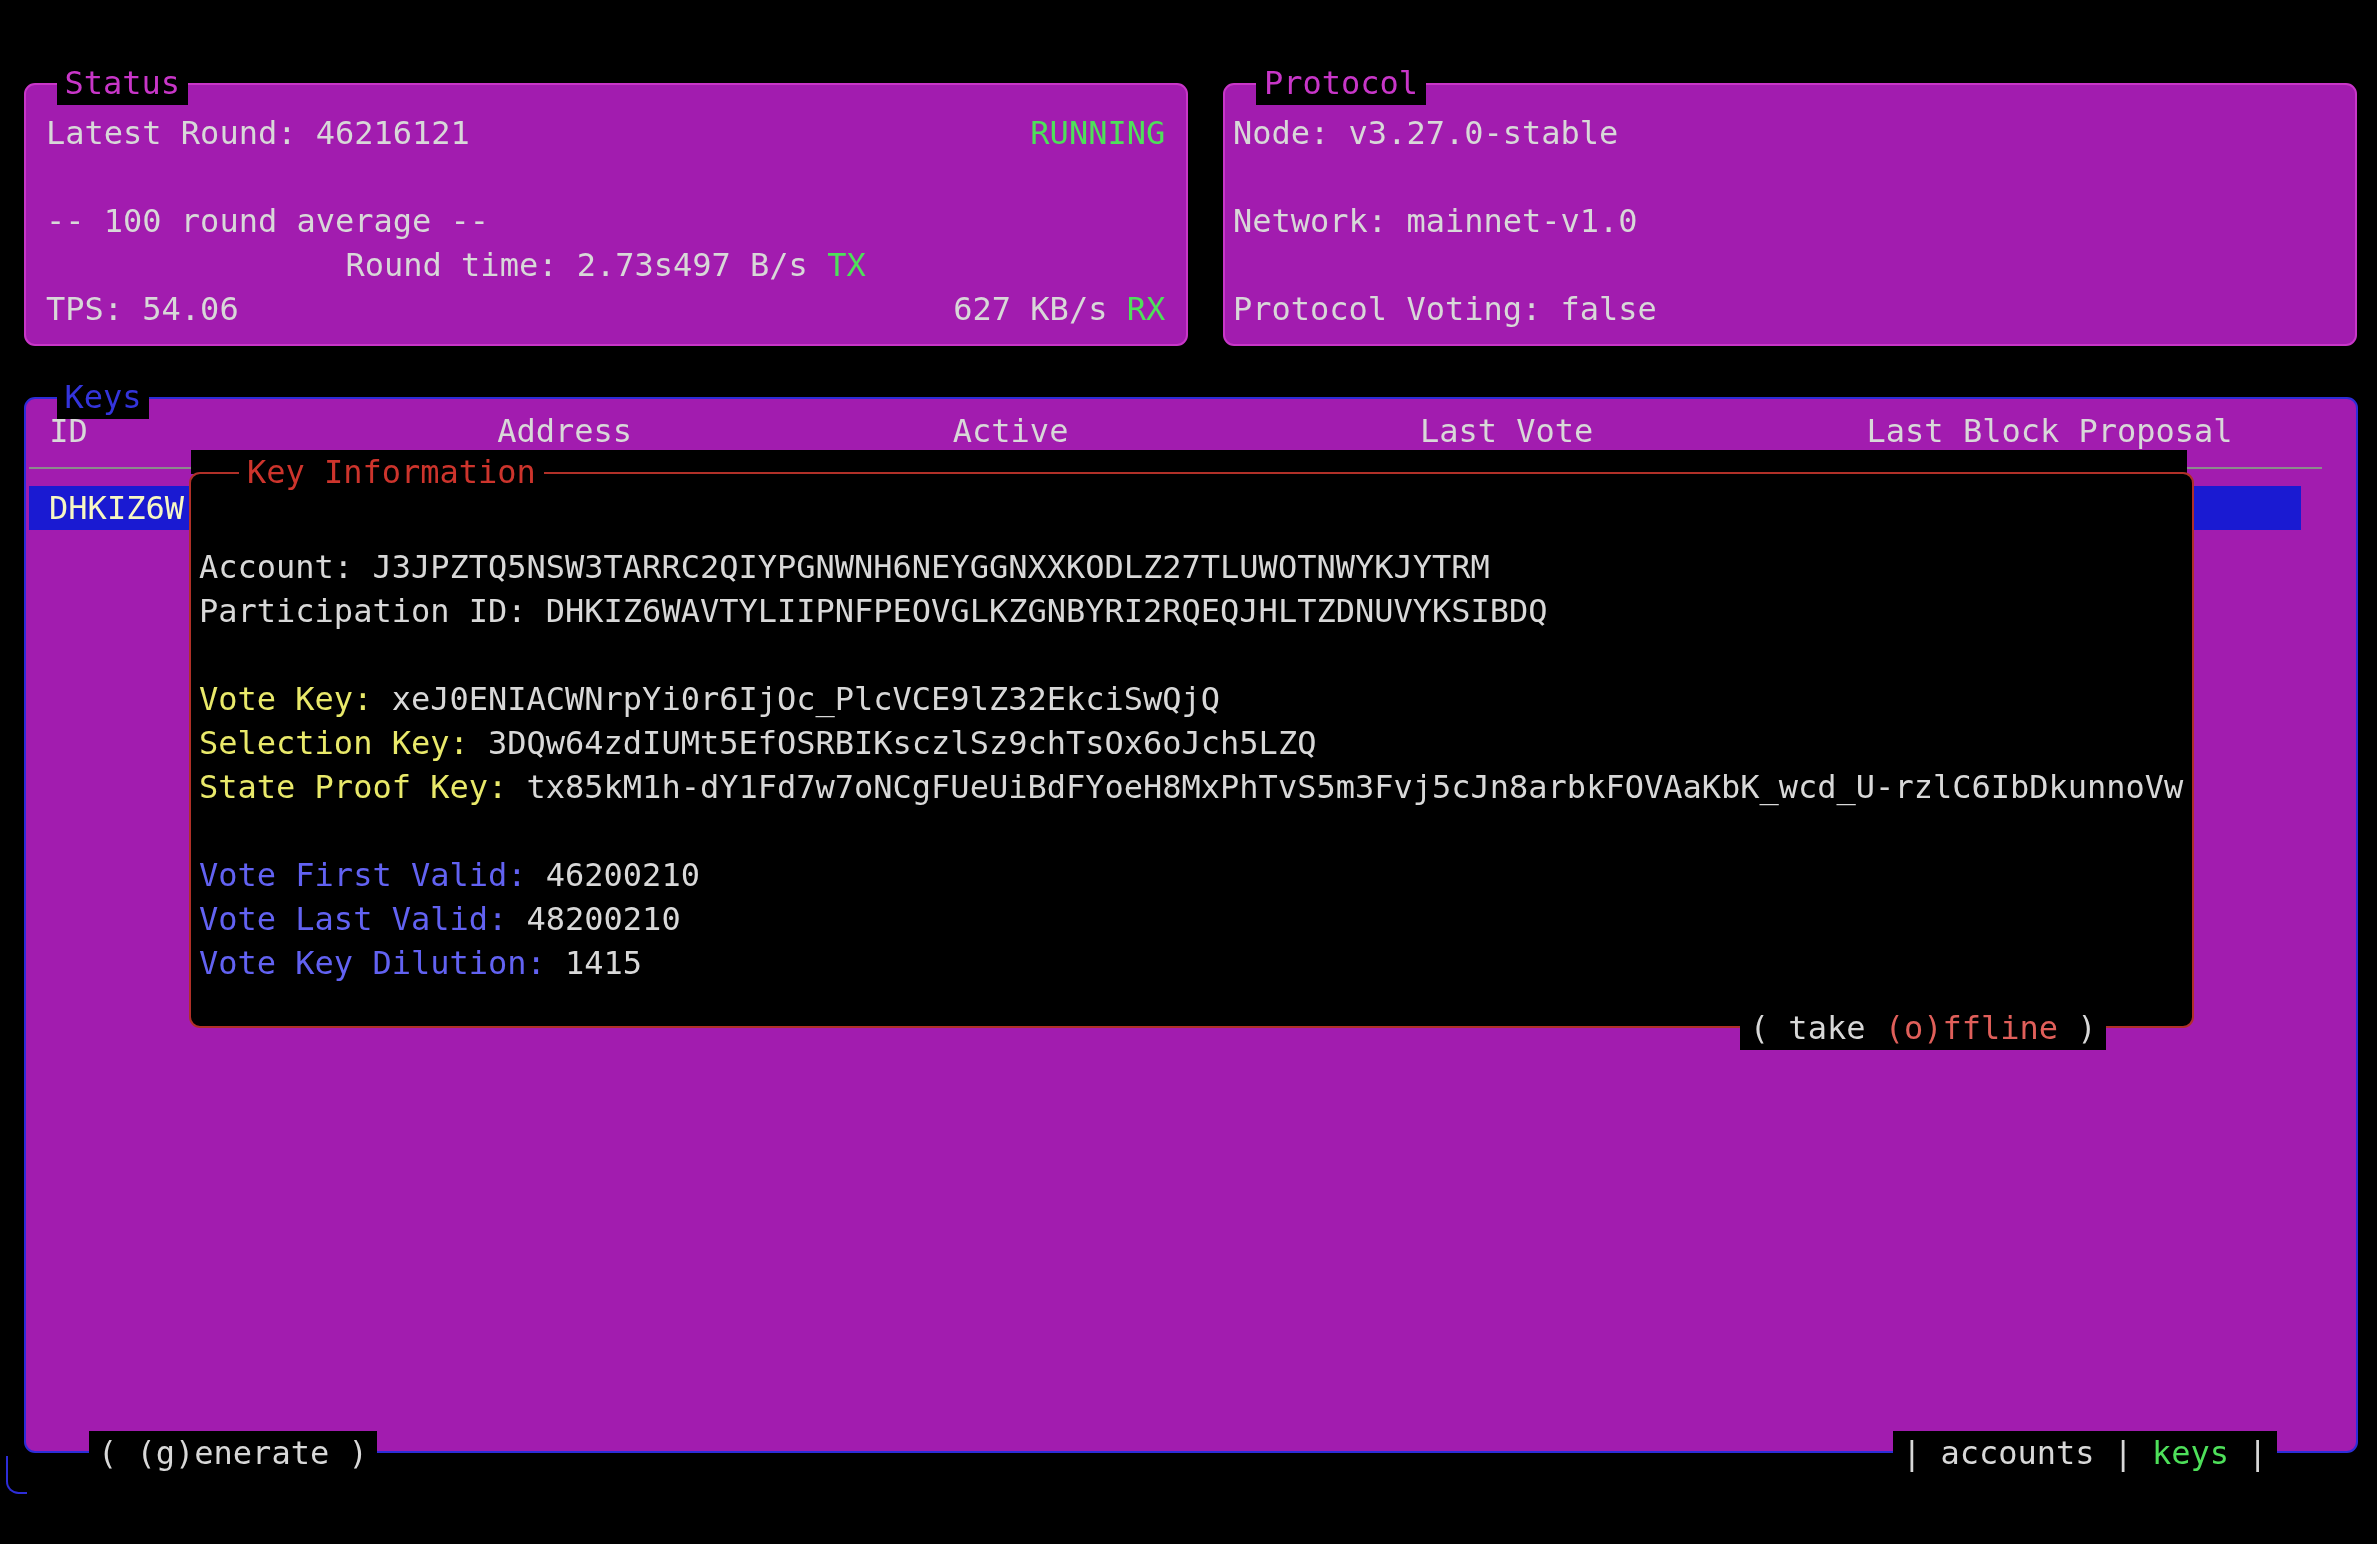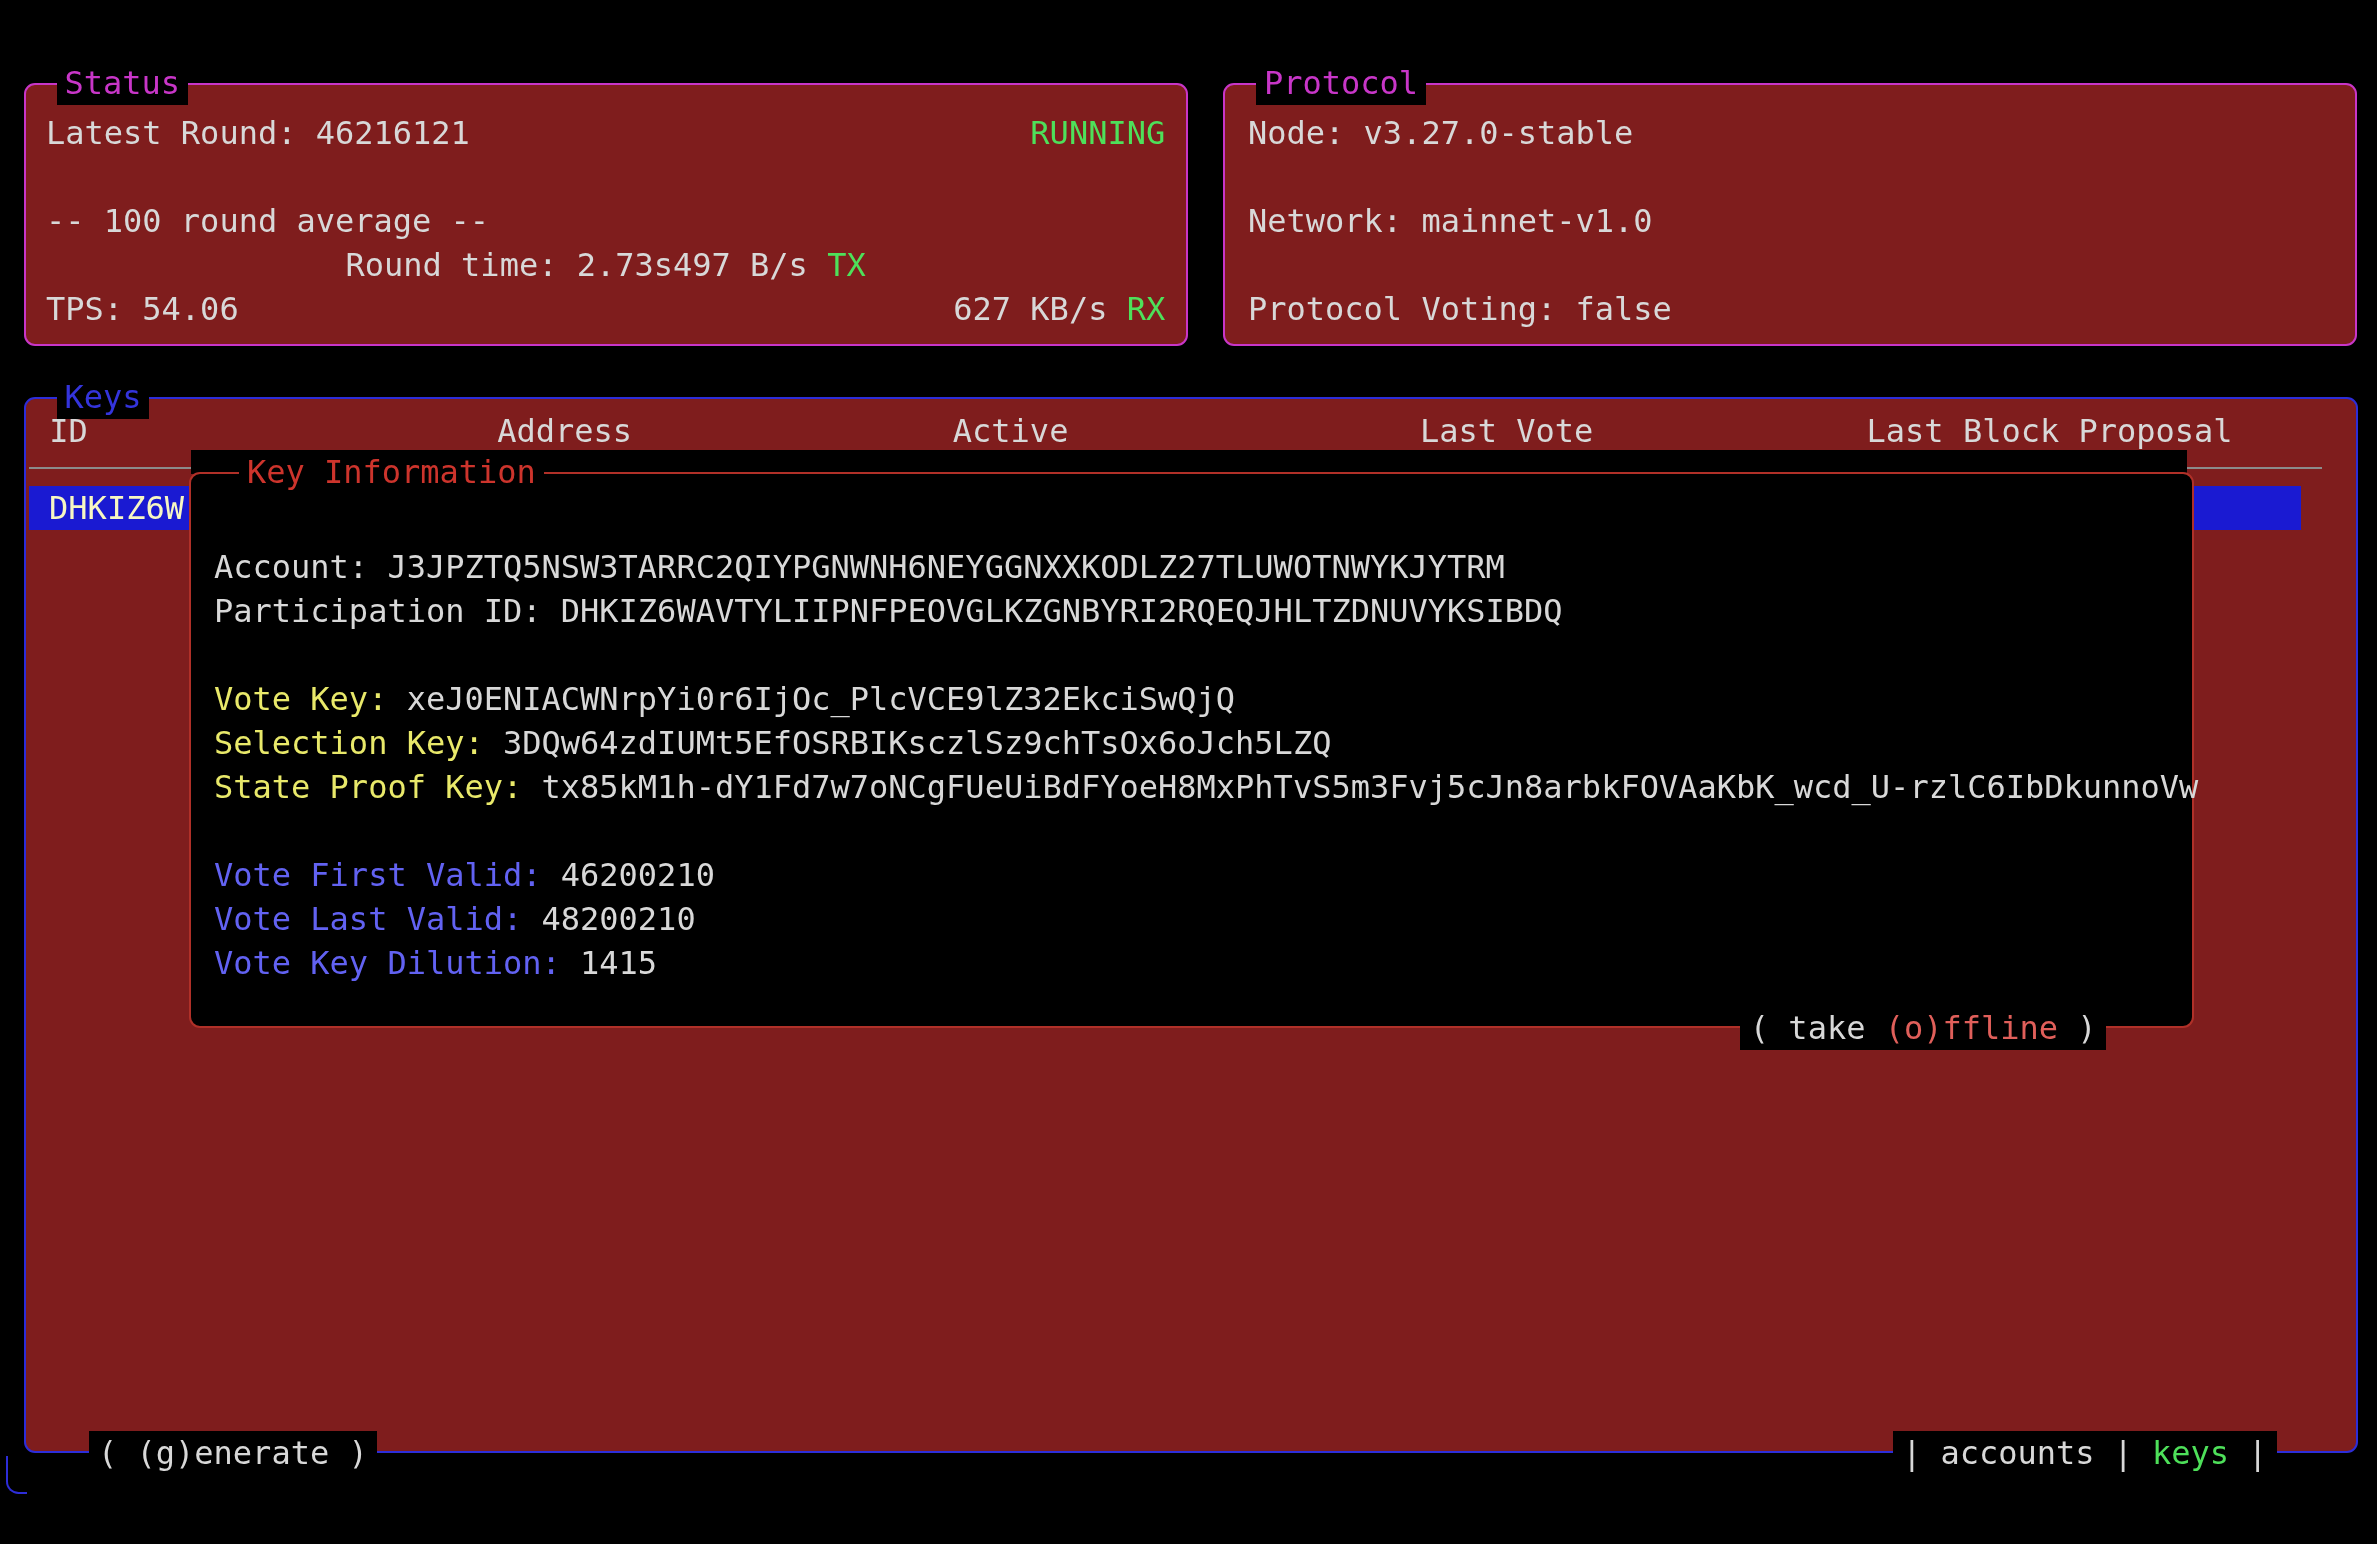--- a/index.html
+++ b/index.html
@@ -2,31 +2,31 @@
 <html style="font-size:12.6px"><head>
 <meta charset="utf-8">
 <style>
   html,body{margin:0;padding:0;background:#000;}
   .screen{
     position:relative;width:2377px;height:1544px;background:#000;
     font-family:"DejaVu Sans Mono","Liberation Mono",monospace;
     font-size:32px;line-height:44px;color:#d8d8d8;overflow:hidden;
     white-space:pre;
   }
-  .panel{position:absolute;border:2.4px solid #888;border-radius:11px;background:#7f1d1d;}
+  .panel{position:absolute;border:2.4px solid #888;border-radius:11px;background:#a21caf;}
   .panel-title{position:absolute;top:-24.4px;left:31px;background:#000;padding:0 7.9px;}
   .magenta{color:#c836c8;}
   .blue{color:#3434dc;}
   .red{color:#cd342c;margin-left:13px;}
   .green{color:#4ee05a;}
   .yellow{color:#e9e96a;}
   .peri{color:#6262f2;}
   .white{color:#d8d8d8;}
   .row{position:absolute;left:0;right:0;padding:0 20.4px;display:flex;justify-content:space-between;}
-  .line{position:absolute;padding-left:23px;}
+  .line{position:absolute;padding-left:8px;}
   .status-panel{left:23.6px;top:83px;width:1160px;height:259px;border-color:#c836c8;}
   .protocol-panel{left:1223px;top:83px;width:1130px;height:259px;border-color:#c836c8;}
   .keys-panel{left:23.6px;top:397px;width:2330px;height:1052px;border-color:#2d2dd8;}
   .col-hdr{position:absolute;top:10.2px;transform:translateX(-50%);}
   .col-hdr-left{position:absolute;top:10.2px;left:23.6px;}
   .hdr-sep{position:absolute;top:68px;left:3.1px;width:2293px;height:2.4px;background:#8b8b8b;}
   .sel-row{position:absolute;top:87px;left:3.1px;width:2272px;height:44px;background:#1a1ad2;}
   .sel-id{position:absolute;left:20.4px;top:0;color:#f7f7c3;}
   .title-strip{position:absolute;top:450px;left:191px;width:1996px;height:23.6px;background:#000;}
   .keyinfo-panel{position:absolute;left:189px;top:472px;width:2001px;height:552px;border:2.4px solid #b03028;border-radius:11px;background:#000;}

